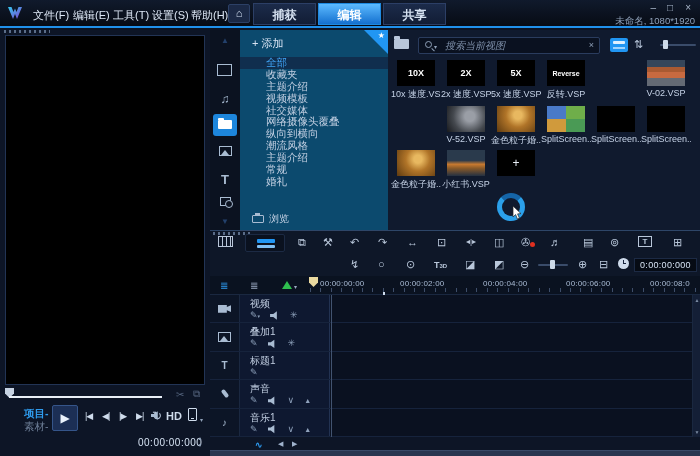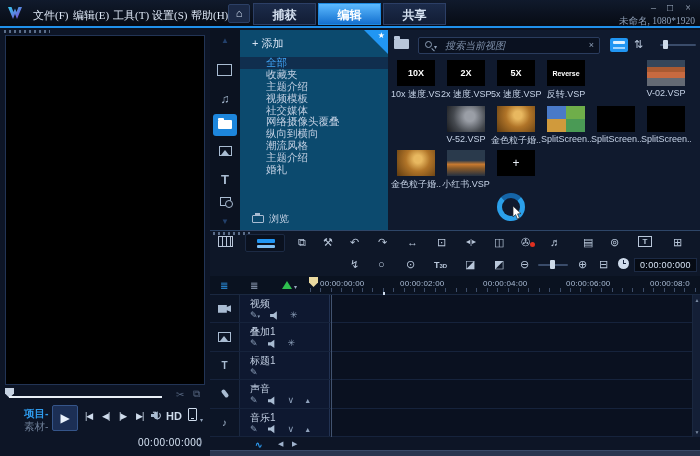--- a/index.html
+++ b/index.html
@@ -5,21 +5,21 @@
   html,body{margin:0;padding:0;background:#05080e;}
   *{box-sizing:border-box;}
   .app{position:relative;width:700px;height:456px;background:#0c1322;overflow:hidden;
        font-family:"Liberation Sans",sans-serif;color:#cdd9ea;-webkit-font-smoothing:antialiased;}
   .abs{position:absolute;}
   .dots{background-image:radial-gradient(rgba(90,130,190,.10) 1px,transparent 1.2px);background-size:5px 5px;}
   .ico{color:#b9c7da;font-size:11px;line-height:1;cursor:default;}
   .dis{color:#55657f;}
   
   .topbar{position:absolute;left:0;top:0;width:700px;height:28px;
-          background:linear-gradient(#101a2c,#070b14);border-bottom:2px solid #2090ea;z-index:5;font-family:Liberation Serif, serif;}
+          background:linear-gradient(#101a2c,#070b14);border-bottom:2px solid #2090ea;z-index:5;}
   .menu-item{position:absolute;top:8px;font-size:11px;color:#dde7f5;}
   .home-btn{position:absolute;left:228px;top:4px;width:22px;height:19px;background:#1b2946;
             border:1px solid #2c4066;border-radius:2px;text-align:center;line-height:17px;font-size:11px;color:#cfdcee;}
   .tab{position:absolute;top:3px;width:63px;height:22px;text-align:center;line-height:22px;
        font-size:12px;font-weight:bold;color:#d6e2f2;background:linear-gradient(#1c2b4a,#121d35);
        border:1px solid #2c3f66;}
   .tab.active{background:linear-gradient(#5cbaff,#1470cf);border-color:#1f8ae0;color:#ffffff;}
   .winctl{position:absolute;top:2px;font-size:10px;color:#aab8cc;}
   .proj-info{position:absolute;right:5px;top:15px;font-size:9.5px;color:#8fa0b8;}
   
@@ -233,20 +233,21 @@
         <div class="cat-list">
           <div class="cat sel">全部</div>
           <div class="cat">收藏夹</div>
           <div class="cat">主题介绍</div>
           <div class="cat">视频模板</div>
           <div class="cat">社交媒体</div>
           <div class="cat">网络摄像头覆叠</div>
           <div class="cat">纵向到横向</div>
           <div class="cat">潮流风格</div>
           <div class="cat">主题介绍</div>
+          <div class="cat">常规</div>
           <div class="cat">婚礼</div>
         </div>
         <div class="browse">
           <span class="browse-ic"></span><span>浏览</span>
         </div>
       </div>
 
       <div class="content dots">
         <div class="folder-add"></div>
         <div class="search">

